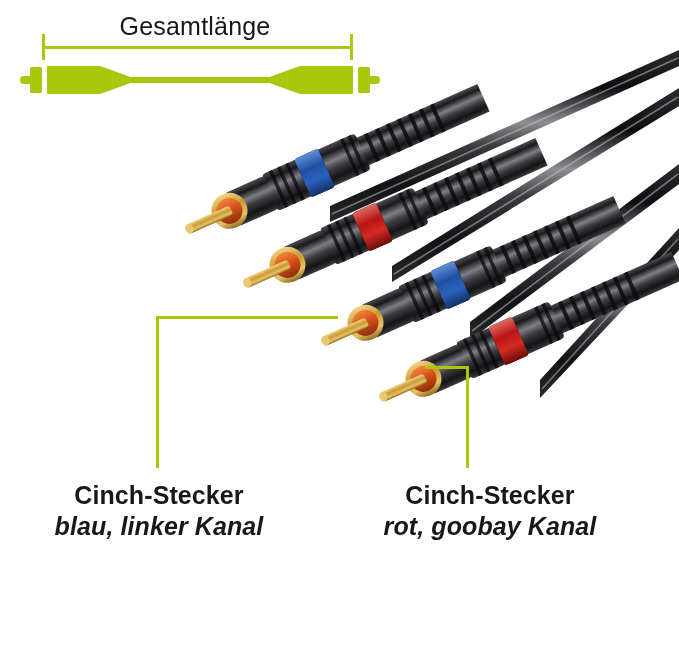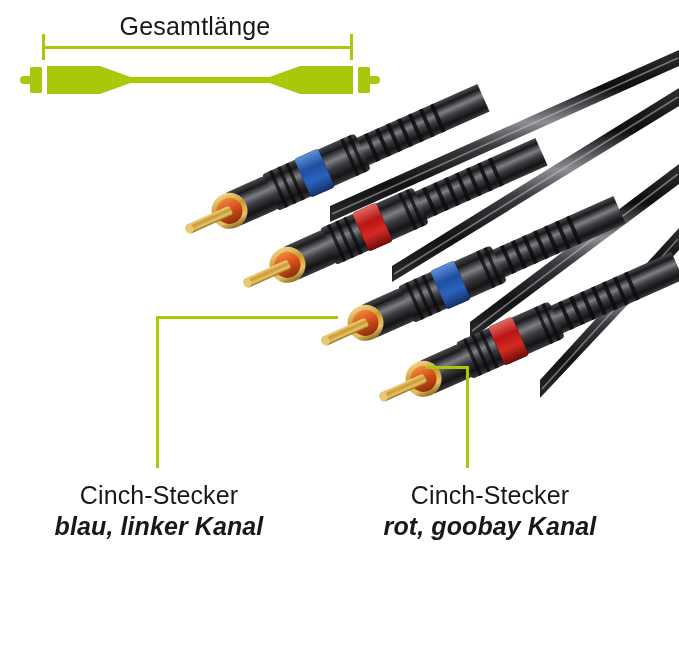--- a/index.html
+++ b/index.html
@@ -38,21 +38,21 @@
   #leader-right-h{left:425px;top:352px;width:44px;height:3px;}
   #leader-right-v{left:466px;top:352px;width:3px;height:102px;}
 
   
   .caption{
     text-align:center;
     color:#18181a;
     font-family:"Liberation Sans", sans-serif;
     line-height:1.22;
   }
-  .caption .l1{font-size:25px;font-weight:400;letter-spacing:0.1px;}
+  .caption .l1{font-size:25px;font-weight:700;letter-spacing:0.1px;}
   .caption .l2{font-size:25px;font-weight:700;letter-spacing:0.1px;font-style:italic;}
   #caption-left{left:18px;top:466px;width:282px;}
   #caption-right{left:330px;top:466px;width:320px;}
 
   
   #logo{left:10px;top:620px;width:160px;height:44px;}
   #logo-reg{
     font-size:9px;color:#18181a;
     position:absolute;left:112px;top:4px;
     font-family:"Liberation Sans", sans-serif;

